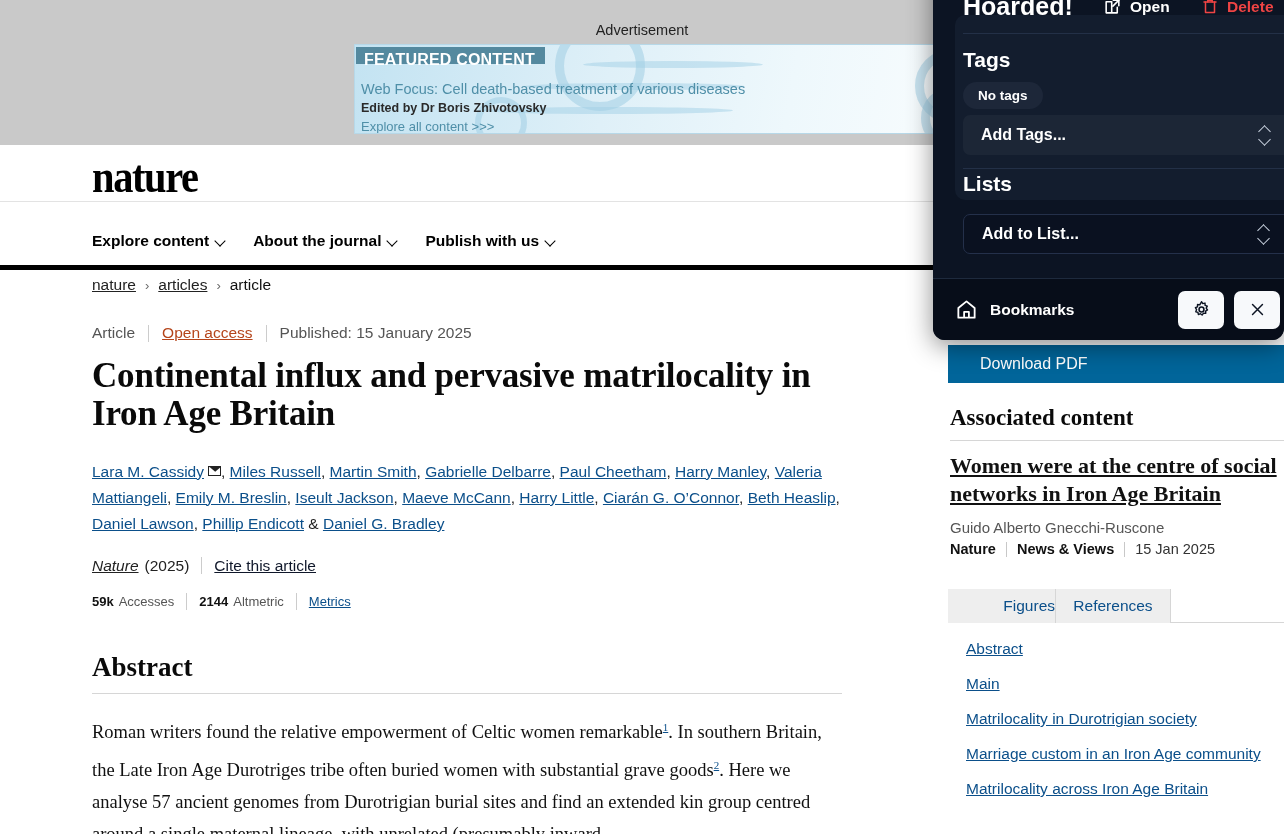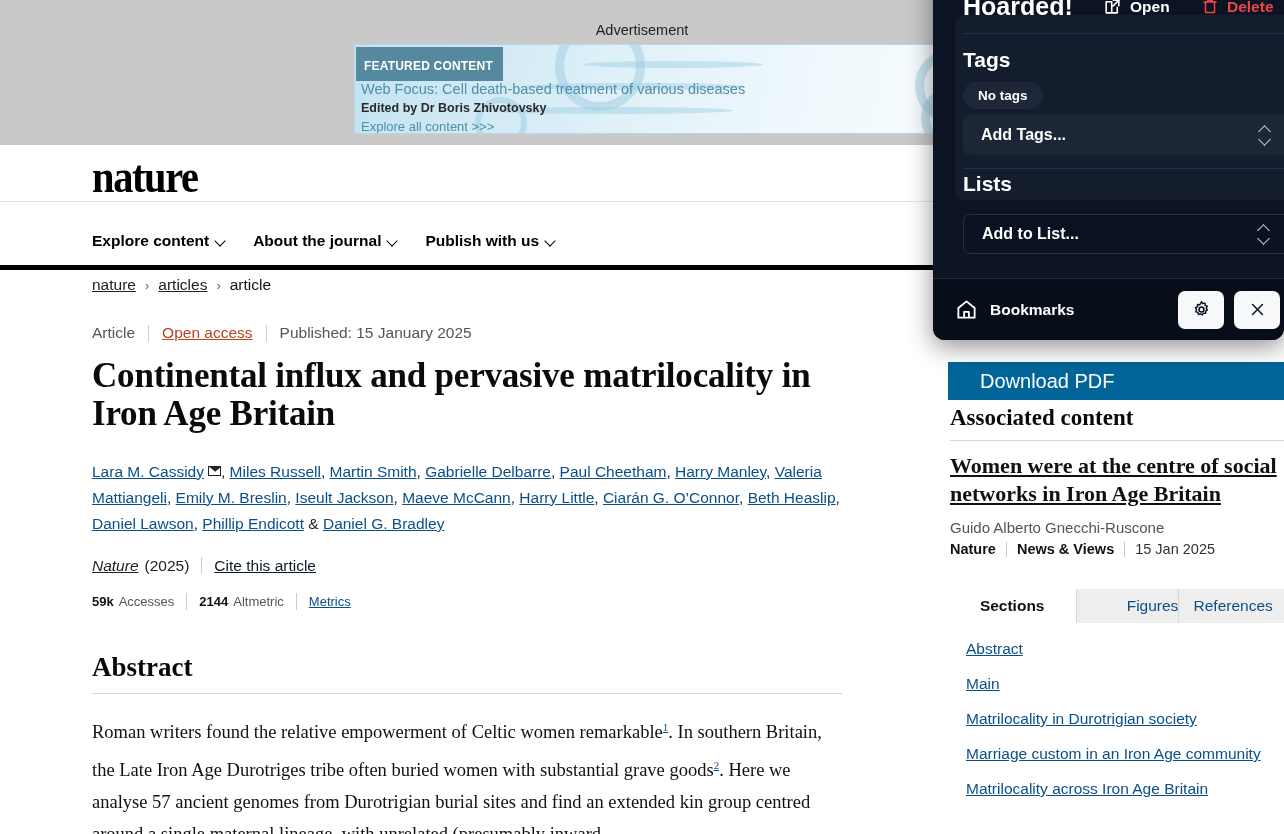--- a/index.html
+++ b/index.html
@@ -36,24 +36,24 @@
   .ad-swirl.s3 { left: 560px; top: 4px; width: 74px; height: 74px; }
   .ad-swirl.s4 { left: 566px; top: 42px; width: 62px; height: 62px; }
   .ad-wave {
     position: absolute; height: 7px; background: rgba(162,208,230,0.5);
     border-radius: 50%;
   }
   .ad-wave.w1 { left: 228px; top: 16px; width: 180px; }
   .ad-wave.w2 { left: 170px; top: 38px; width: 220px; }
   .ad-wave.w3 { left: 128px; top: 62px; width: 250px; }
   .ad-badge {
-    position: absolute; left: 1px; top: 2px; height: 34px;
+    position: absolute; left: 1px; top: 2px; height: 17px;
     background: #54899f; color: #ffffff;
-    font-size: 12px; font-weight: bold; letter-spacing: .2px;
-    padding: 12px 10px 4px 8px;
+    font-size: 16px; font-weight: bold; letter-spacing: .2px;
+    padding: 4px 10px 4px 8px;
   }
   .ad-zero {
     position: absolute; left: 2px; top: 0px; font-size: 9px; color:#3b3b3b;
   }
   .ad-line { position: absolute; left: 6px; white-space: nowrap; }
   .ad-l1 { top: 36px; font-size: 14.5px; color: #4f8fa8; }
   .ad-l2 { top: 56px; font-size: 12.5px; color: #2a2a2a; font-weight: bold; }
   .ad-l3 { top: 74px; font-size: 13px; color: #4f8fa8; }
 
   
@@ -144,22 +144,22 @@
   }
   .abs-rule { margin-top: 10px; width: 750px; height: 1px; background: #d6d6d6; }
   .abs-body {
     margin-top: 16px; width: 755px;
     font-family: "Liberation Serif", serif;
     font-size: 18.5px; line-height: 32px; color: #111;
   }
   .abs-body sup a { color: #0b4f8a; text-decoration: underline; font-size: 11px; }
   .dl-pdf {
     position: absolute; left: 948px; top: 345px; width: 336px; height: 38px;
-    background: #01659a; color: #fff; font-size: 20px;
-    display: flex; align-items: center; padding-left: 32px; cursor: pointer; margin-top: 17px;
+    background: #01659a; color: #fff; font-size: 16px;
+    display: flex; align-items: center; padding-left: 32px; cursor: pointer;
   }
   .assoc-h {
     position: absolute; left: 950px; top: 405px;
     font-family: "Liberation Serif", serif;
     font-size: 23px; font-weight: bold; color: #0a0a0a;
   }
   .assoc-rule { position: absolute; left: 950px; top: 440px; width: 334px; height: 1px; background: #d6d6d6; }
   .assoc-title {
     position: absolute; left: 950px; top: 452px; width: 330px;
     font-family: "Liberation Serif", serif;
@@ -374,23 +374,20 @@
   <div class="assoc-author">Guido Alberto Gnecchi-Ruscone</div>
   <div class="assoc-meta">
     <b>Nature</b>
     <span class="divider"></span>
     <b>News &amp; Views</b>
     <span class="divider"></span>
     <span class="date">15 Jan 2025</span>
   </div>
 
   <div class="tabs">
-    <div class="tab t0 active">
-      <span>Sections</span>
-    </div>
     <div class="tab t1">
       <span>Figures</span>
     </div>
     <div class="tab t2">
       <span>References</span>
     </div>
   </div>
 
   <div class="toc">
     <a href="#">Abstract</a>

